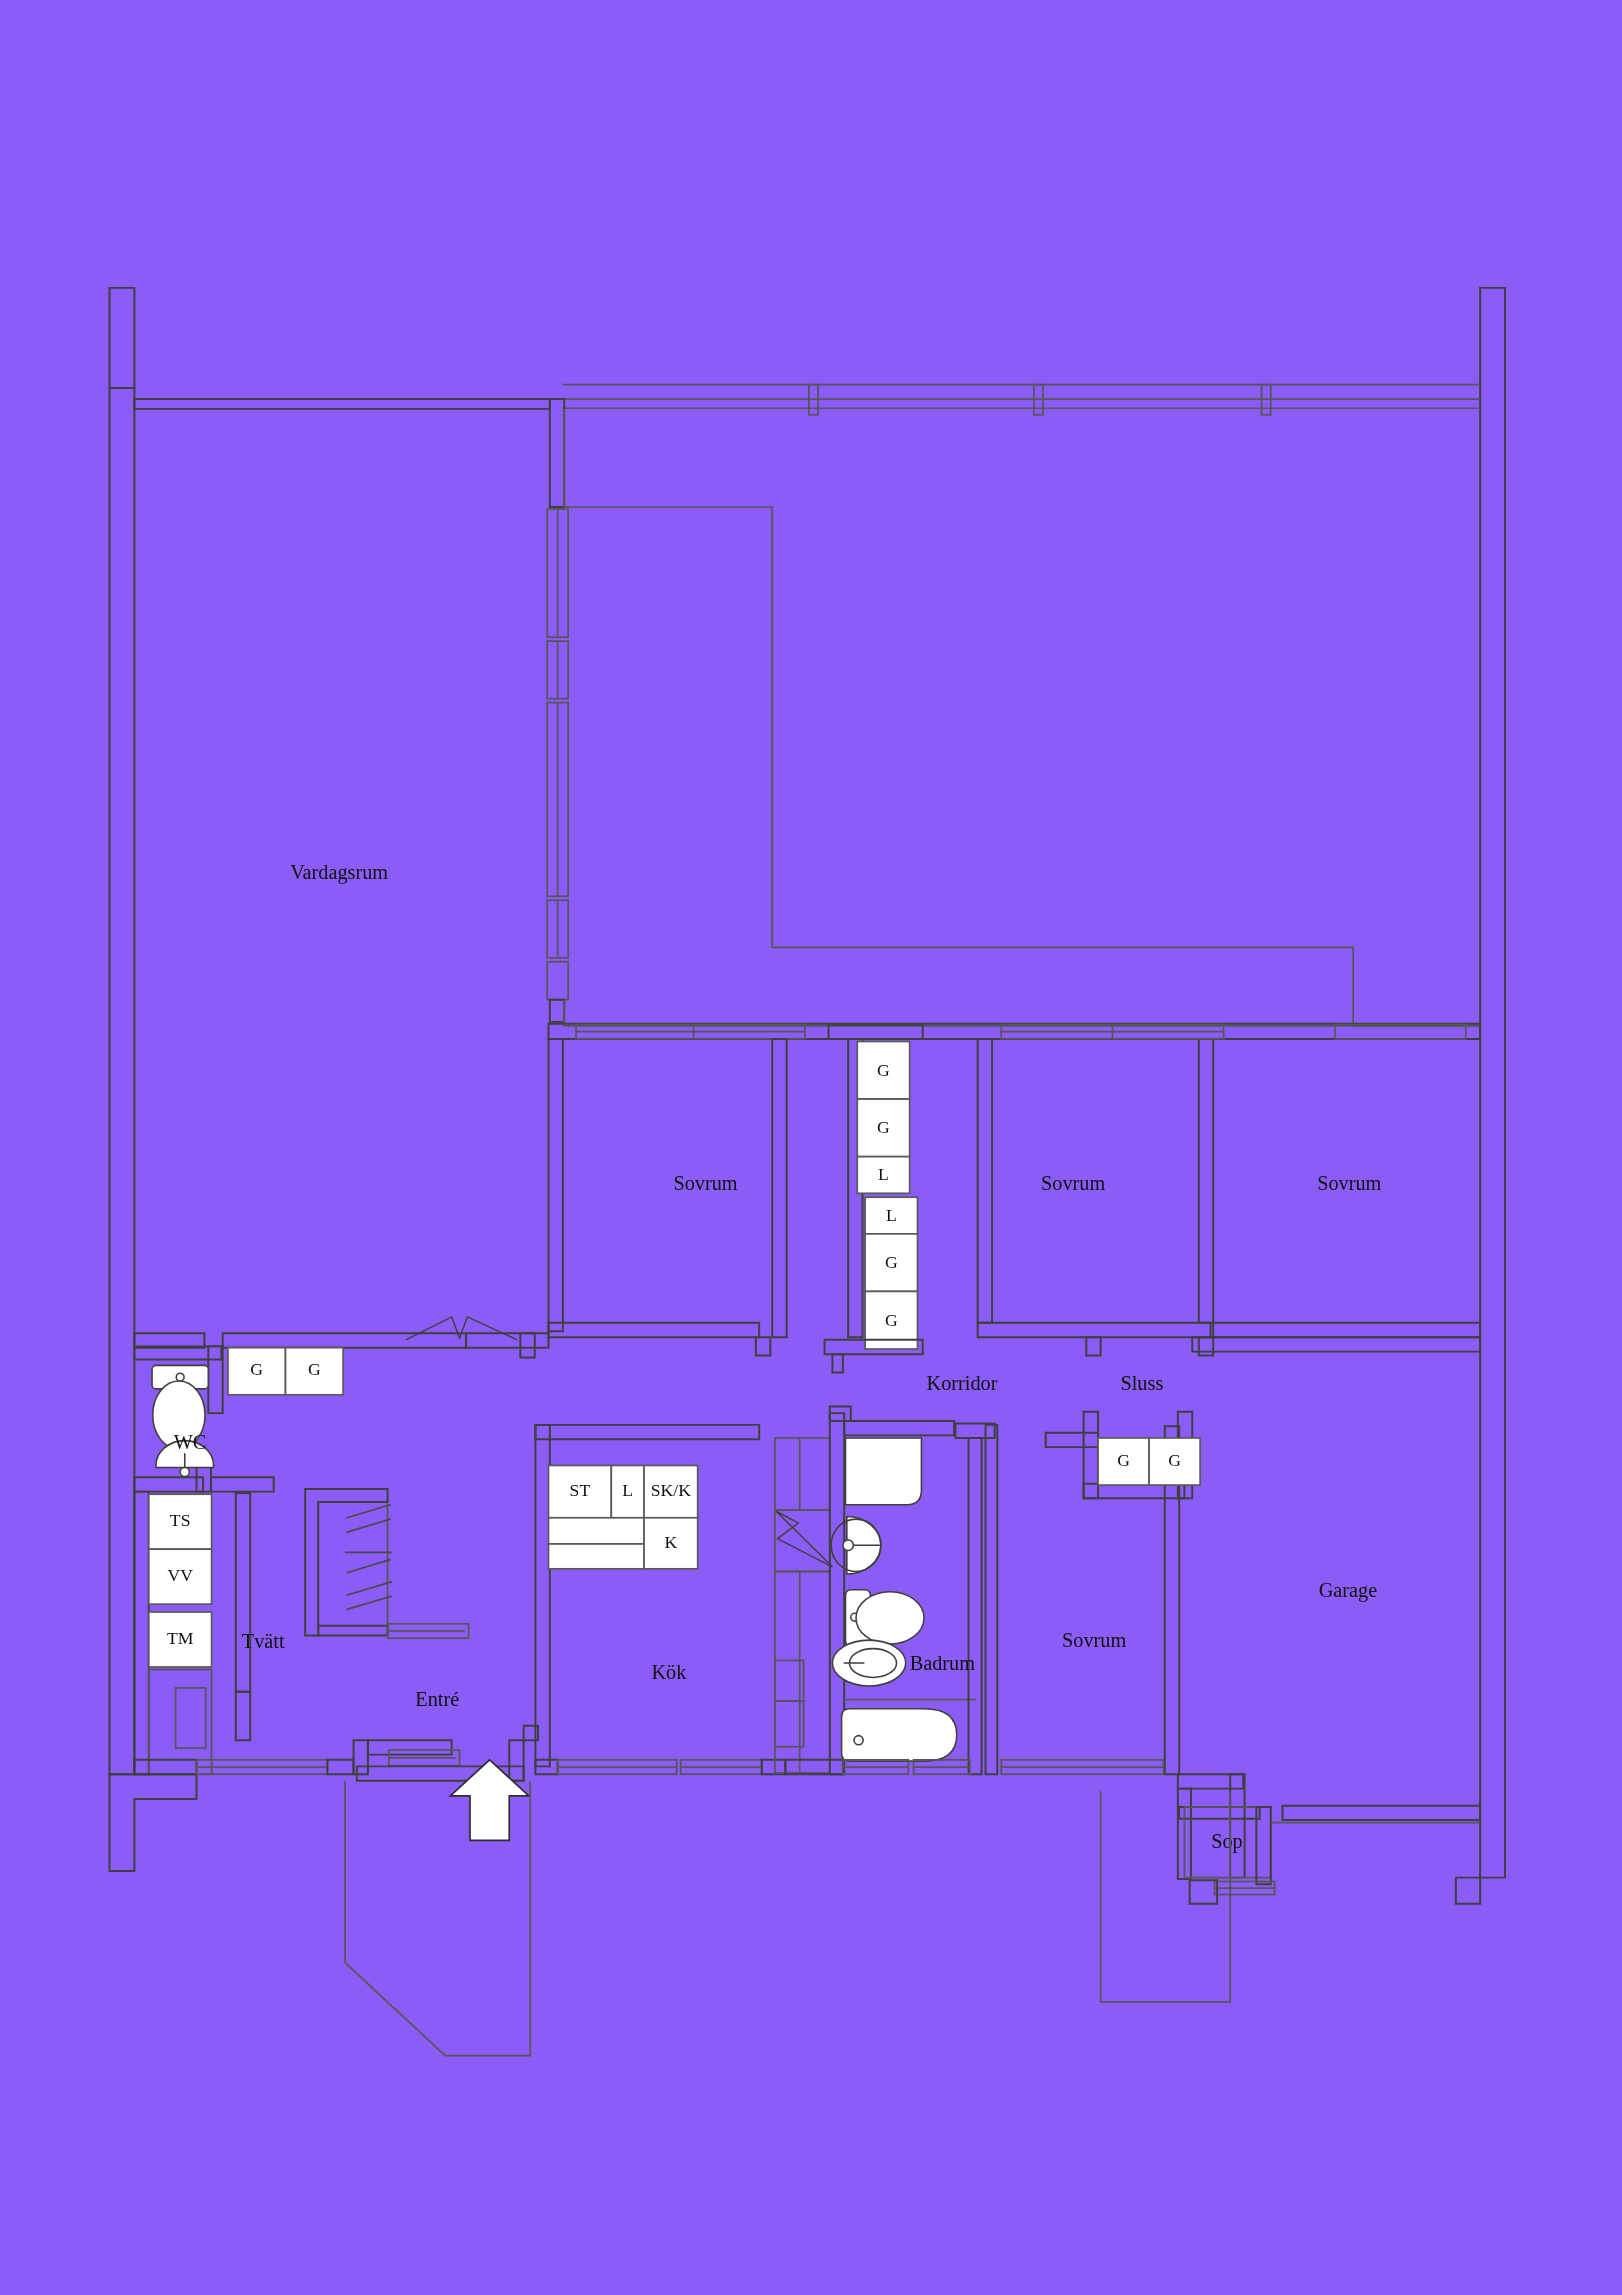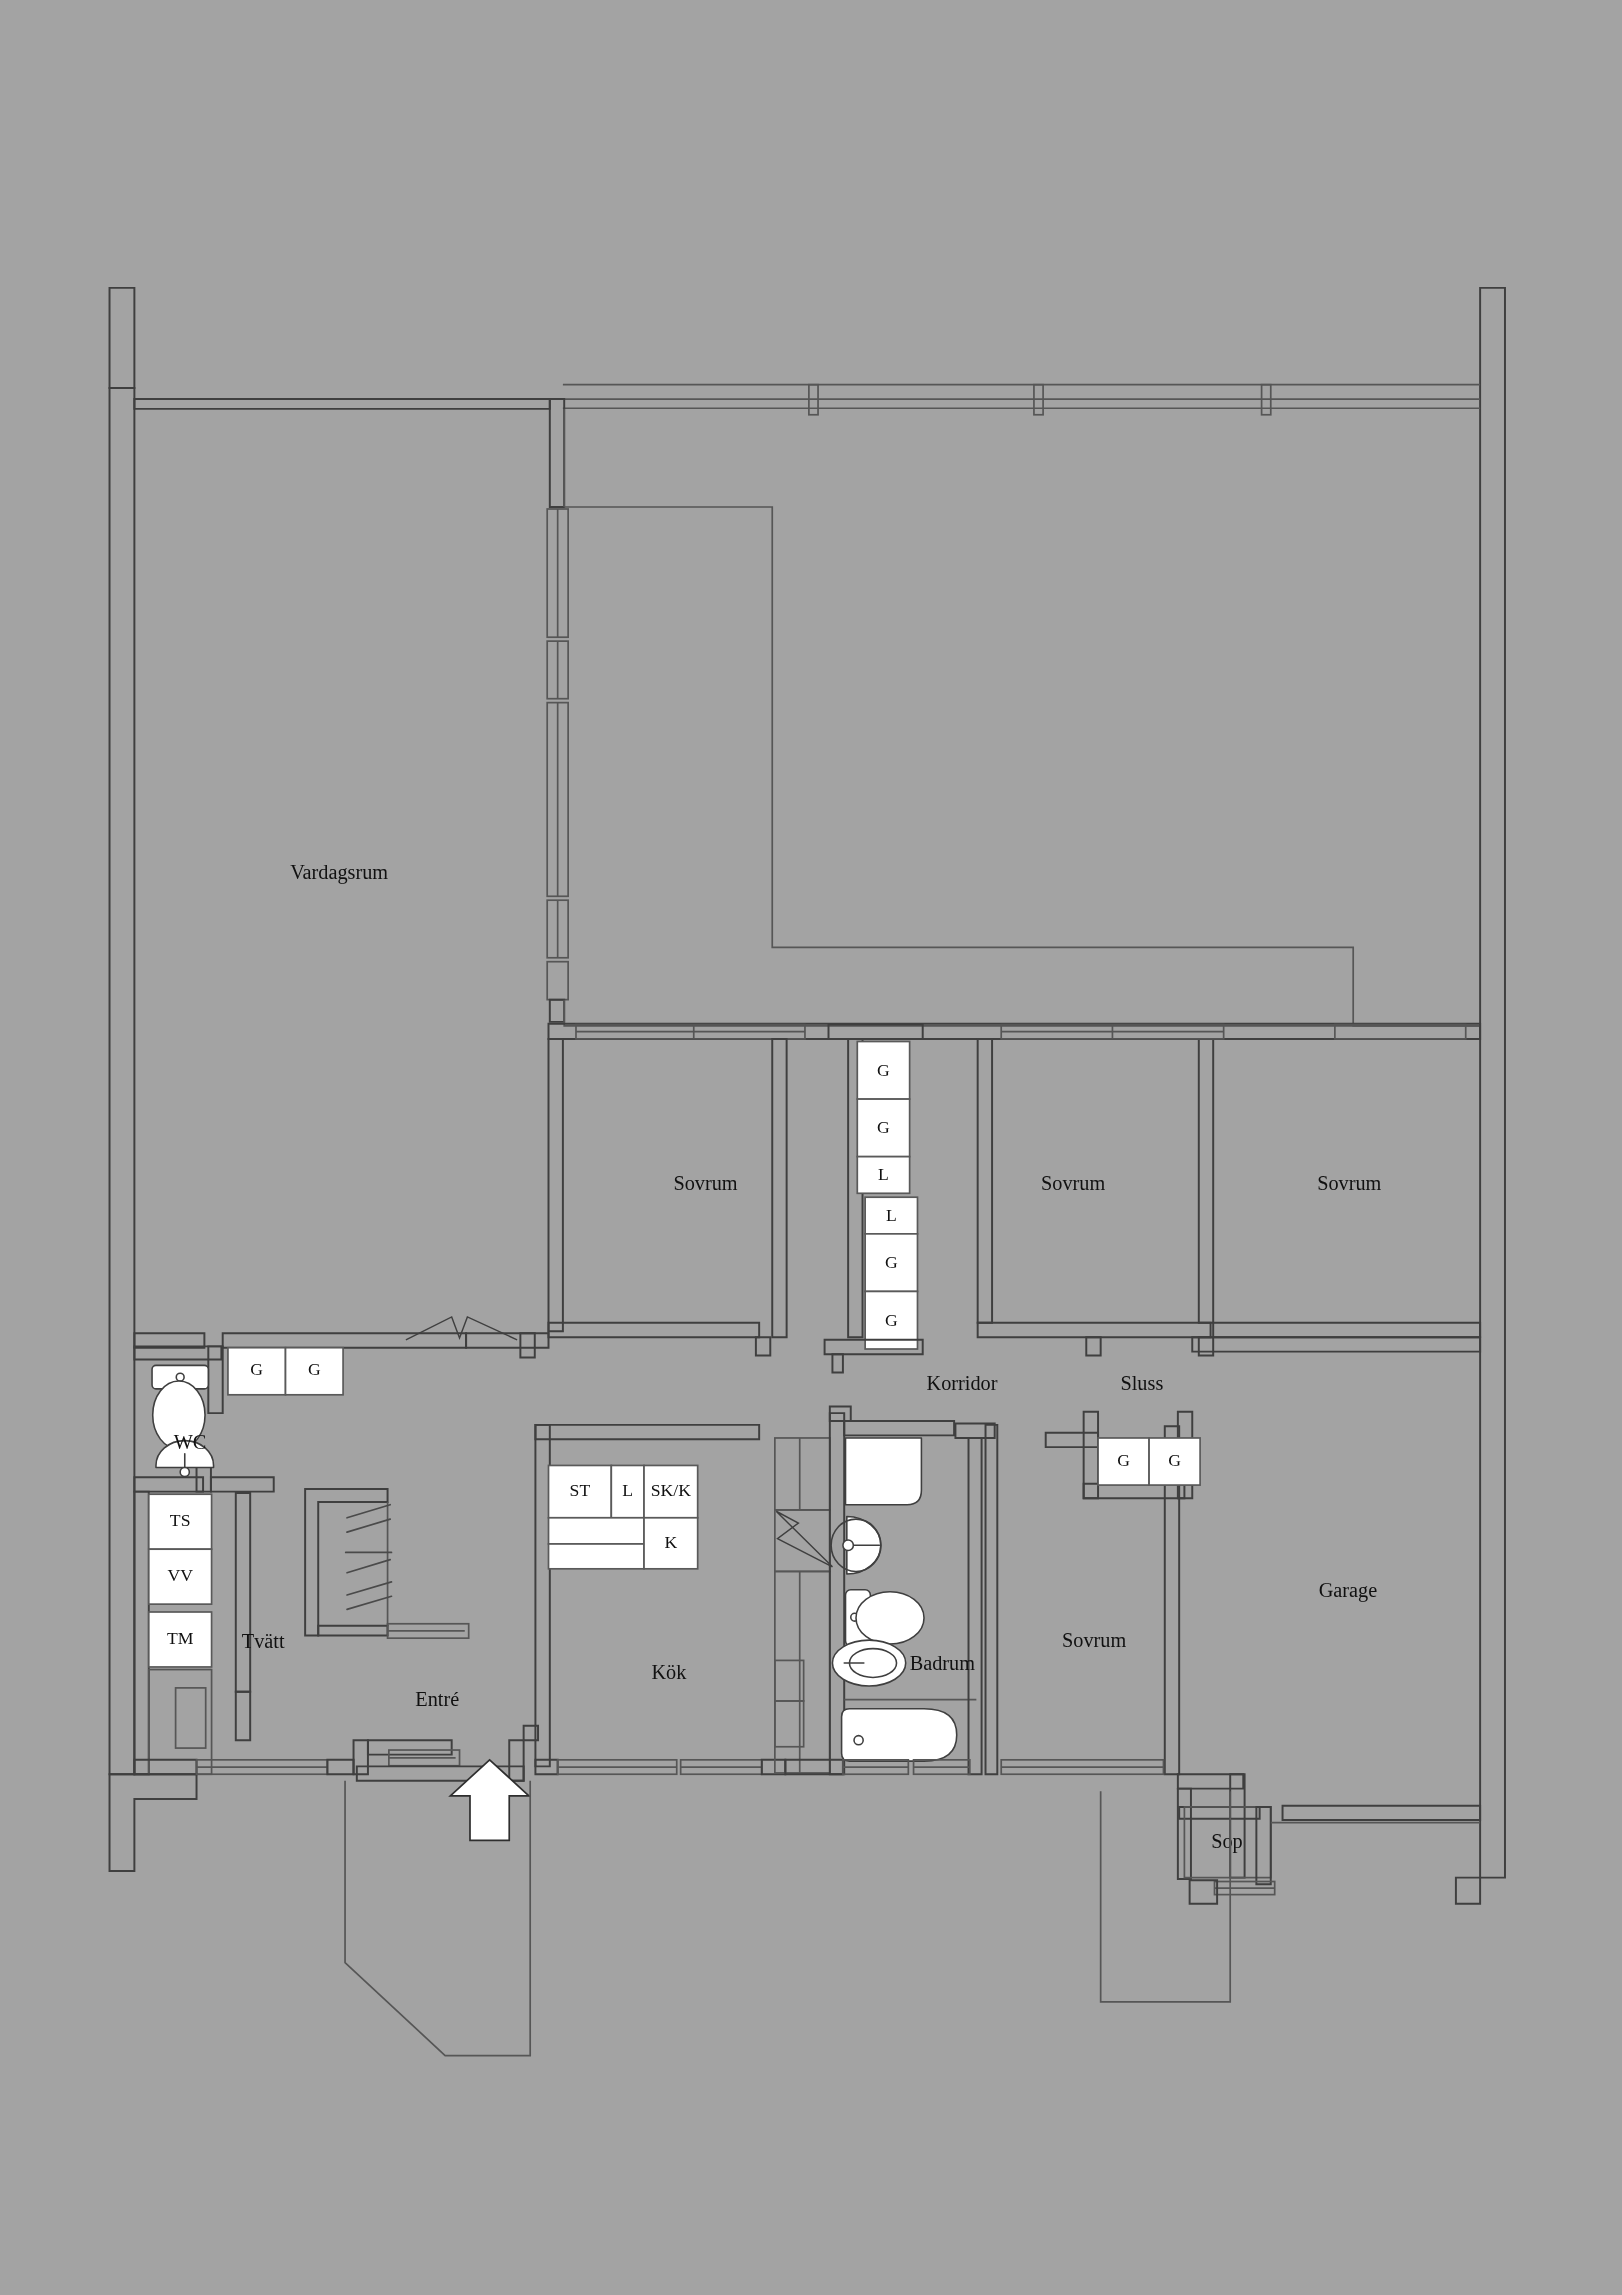--- a/index.html
+++ b/index.html
@@ -11,21 +11,21 @@
   body {
     width: 1623px;
     height: 2295px;
     font-family: "Liberation Serif", serif;
     overflow: hidden;
   }
   #floorplan-root {
     position: relative;
     width: 1623px;
     height: 2295px;
-    background: #a3a3a3;
+    background: #8b5cf6;
   }
   svg#plan-svg {
     display: block;
     width: 1623px;
     height: 2295px;
   }
   .wall {
     fill: none;
     stroke: #3f3f3f;
     stroke-width: 3;

